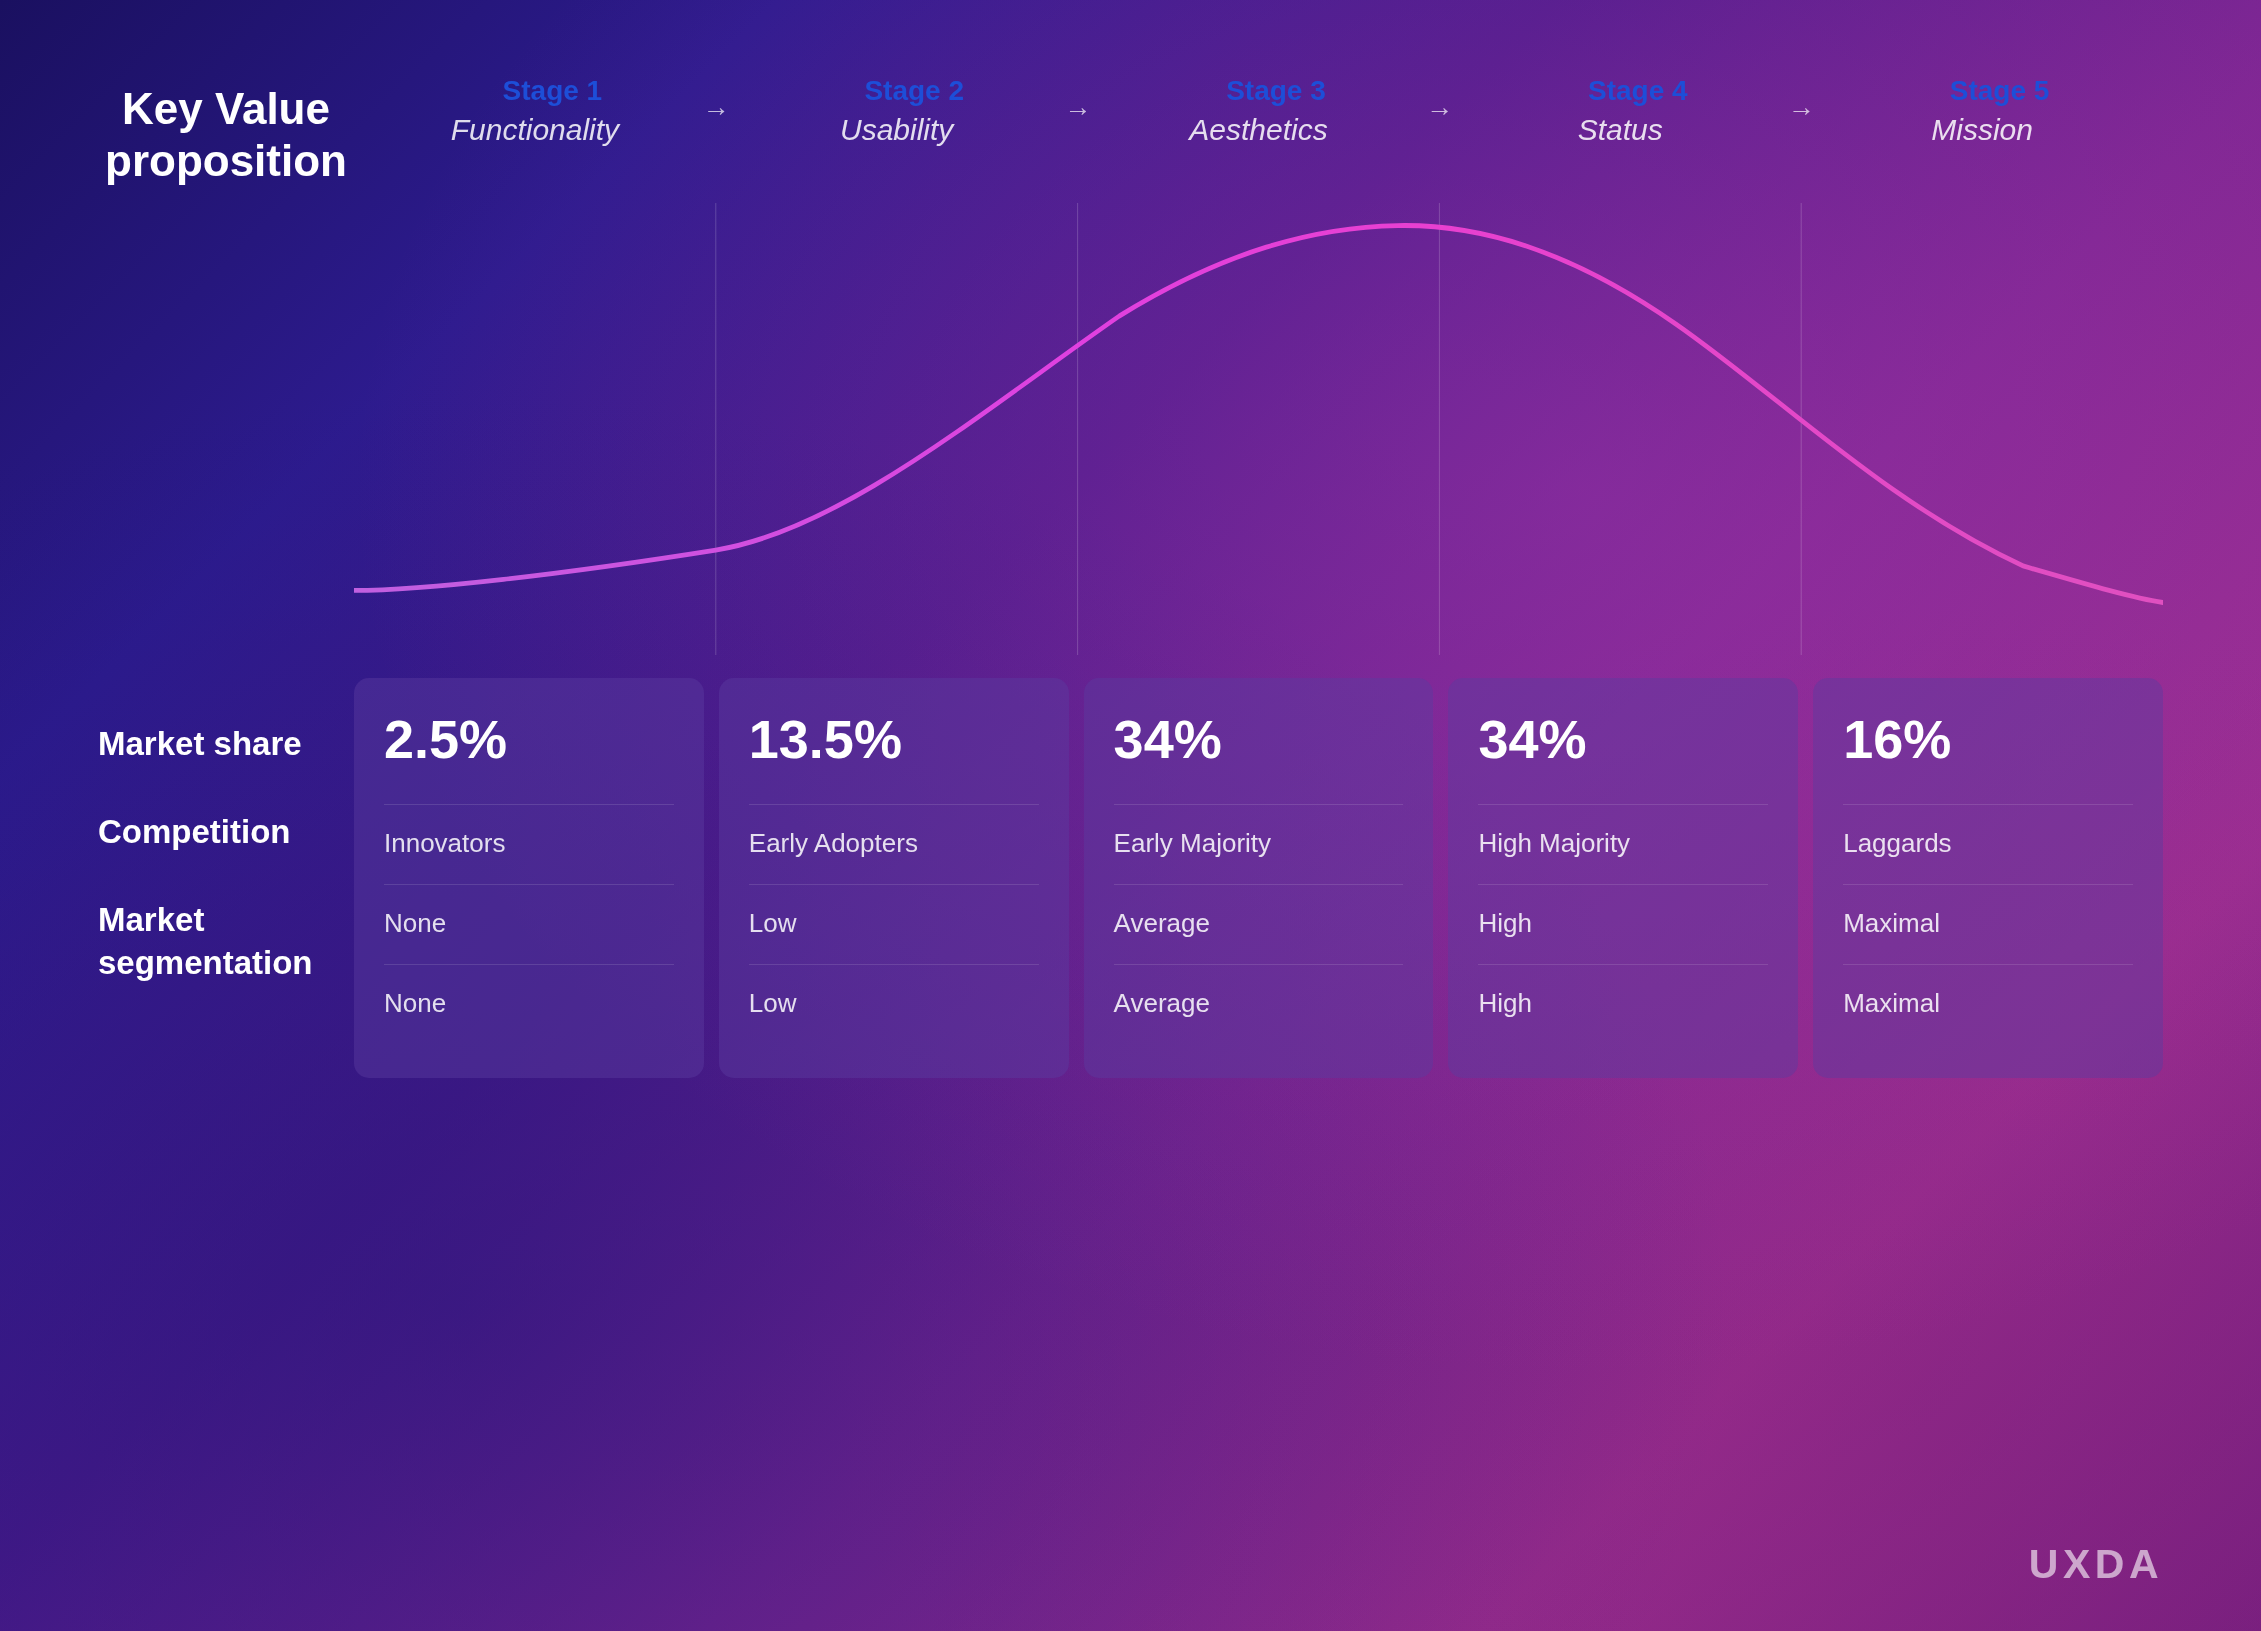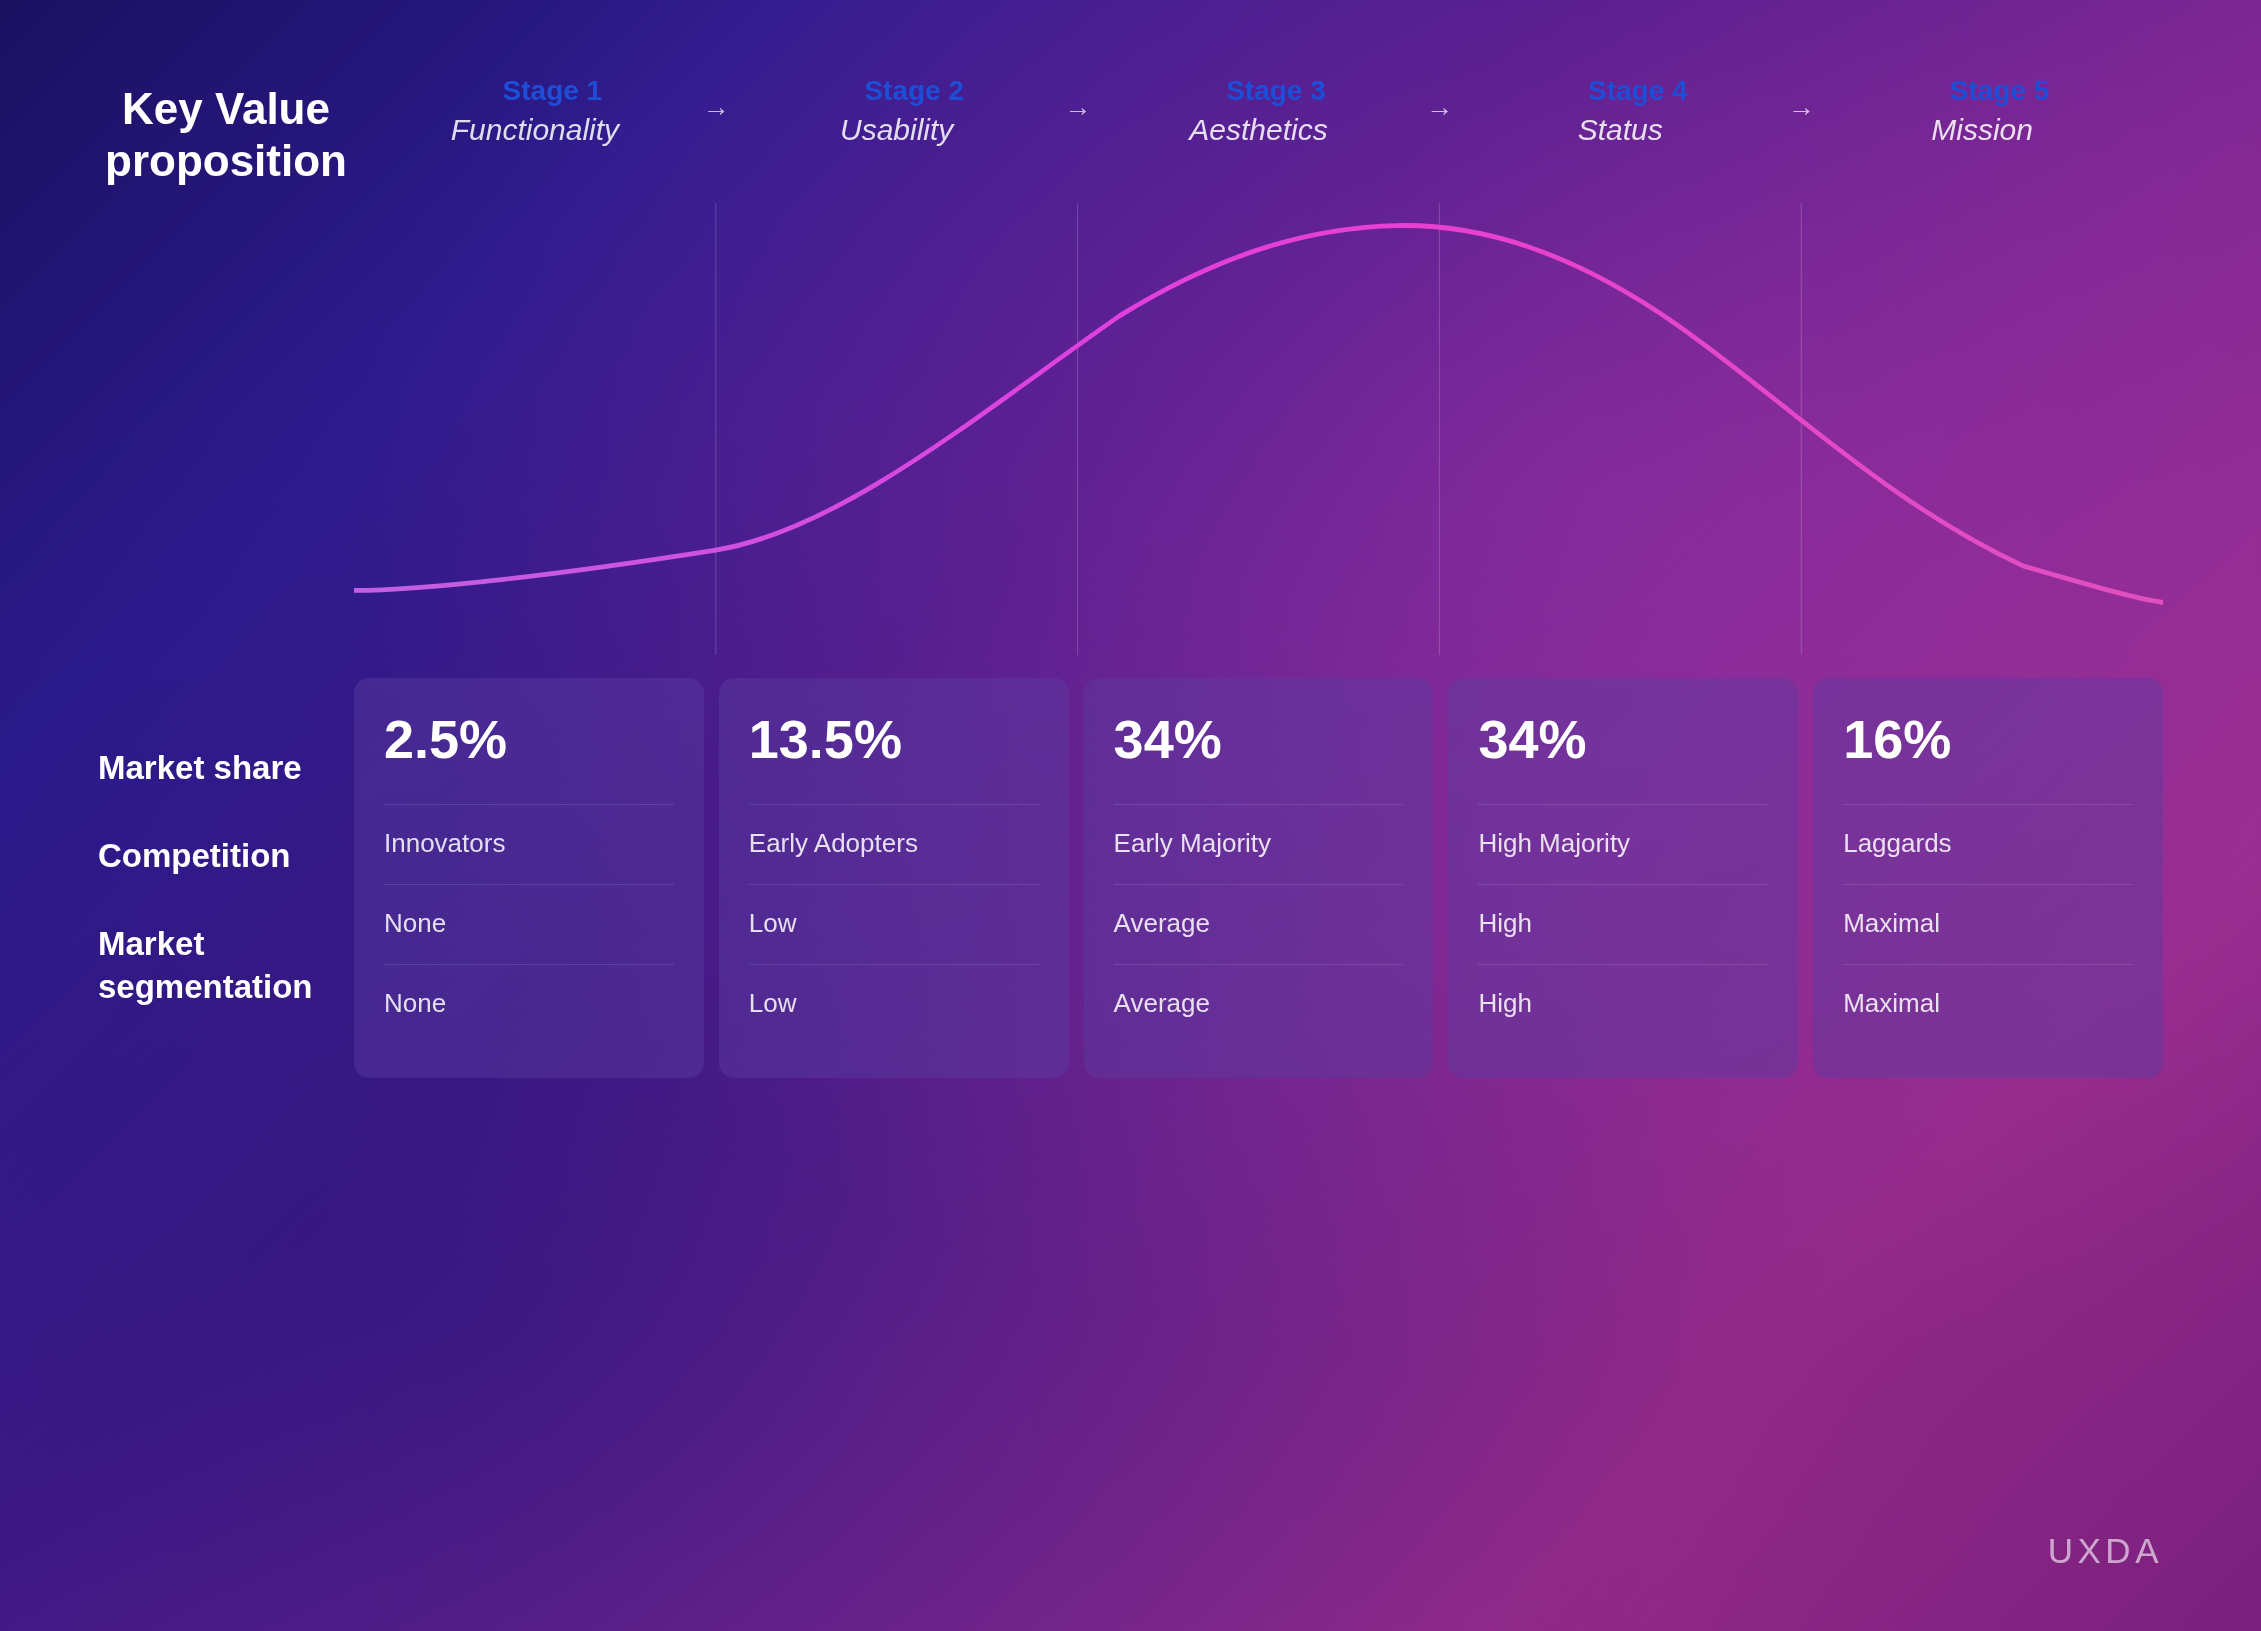--- a/index.html
+++ b/index.html
@@ -104,21 +104,21 @@
       top: 0;
       width: calc(100% - 256px);
       height: 100%;
     }
 
     
     .data-section {
       display: flex;
       width: 100%;
       margin-top: 22.6px;
-      align-items: center;
+      align-items: flex-start;
     }
 
     .row-labels-col {
       width: 256px;
       flex-shrink: 0;
       display: flex;
       flex-direction: column;
       justify-content: space-around;
       padding-right: 22.6px;
       padding-top: 22.6px;
@@ -162,24 +162,24 @@
       font-weight: 400;
       color: rgba(255,255,255,0.85);
       padding: 22.6px 0;
       line-height: 1.3;
       border-top: 0.8px solid rgba(255,255,255,0.12);
     }
 
     
     .uxda-logo {
       position: absolute;
-      bottom: 60px;
+      bottom: 43px;
       right: 98px;
-      font-size: 35px;
-      font-weight: 400;
+      font-size: 41px;
+      font-weight: 700;
       color: rgba(255,255,255,0.6);
       letter-spacing: 4.5px;
     }
   </style>
 </head>
 <body>
 
 <div class="container">
 
   <div class="header-row">

